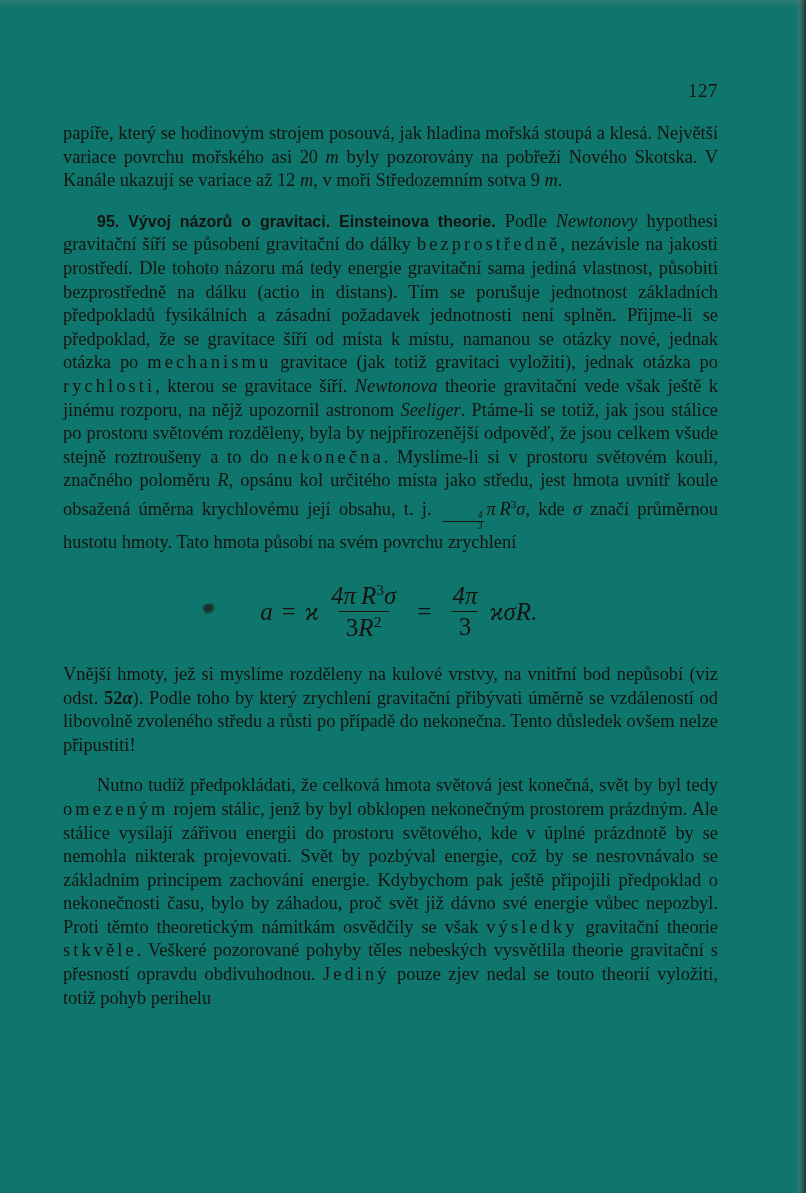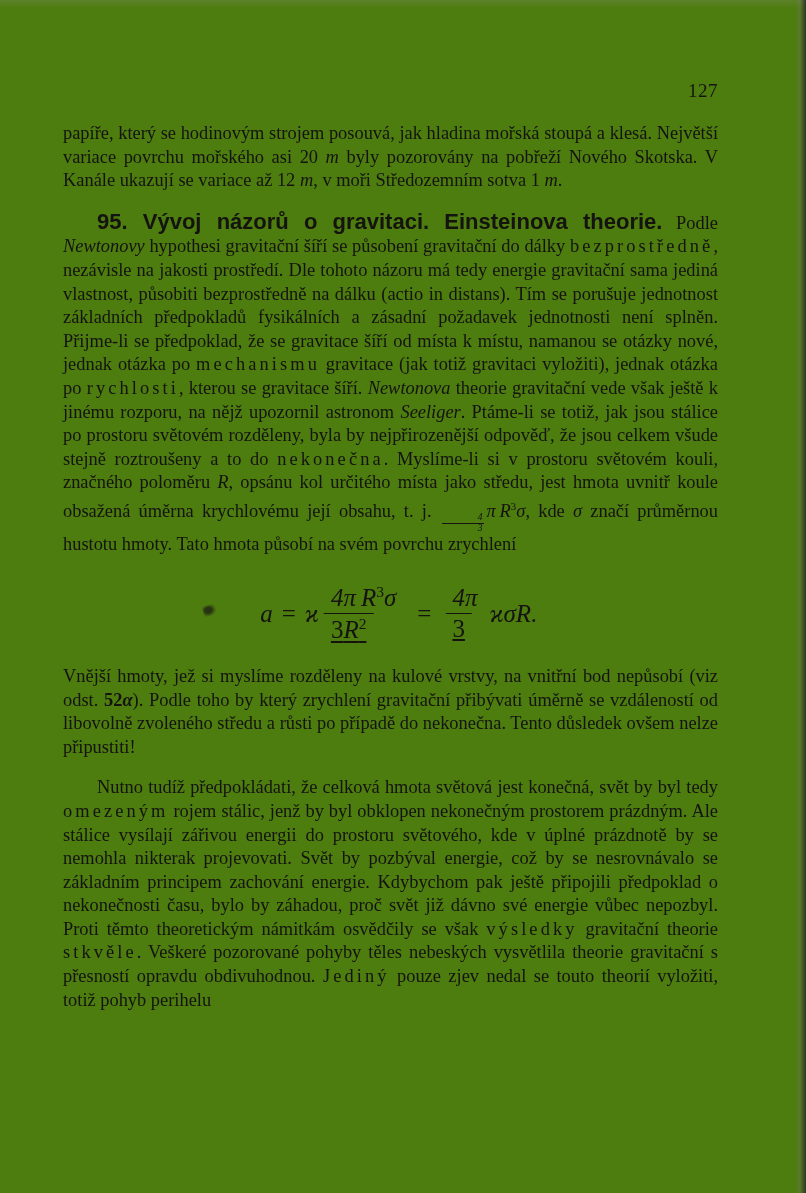--- a/index.html
+++ b/index.html
@@ -12,21 +12,21 @@
     height: 1193px;
     position: relative;
     overflow: hidden;
     font-family: "Liberation Serif", "DejaVu Serif", serif;
   }
 
   
   .page {
     position: absolute;
     inset: 0;
-    background: #4d7c0f;
+    background: #0f766e;
   }
   
   .grain {
     position: absolute;
     inset: 0;
     pointer-events: none;
     opacity: .55;
     background-image:
       radial-gradient(circle at 12% 7%, rgba(140,135,125,.09) 0 1px, transparent 2px),
       radial-gradient(circle at 74% 3%, rgba(140,135,125,.07) 0 1px, transparent 2px),
@@ -77,21 +77,21 @@
     font-size: 18.4px;
     line-height: 23.6px;
     text-align: justify;
     text-justify: inter-word;
     -webkit-hyphens: none;
     hyphens: none;
   }
   p.indent { text-indent: 34px; }
   p.gap-before { margin-top: 17px; }
   .i  { font-style: italic; }
-  .b  { font-family: "Liberation Sans", "DejaVu Sans", sans-serif; font-weight: bold; font-size: 22px; }
+  .b  { font-family: "Liberation Sans", "DejaVu Sans", sans-serif; font-weight: bold; font-size: 16px; }
   .sp { letter-spacing: 3.1px; }
   .bi { font-weight: bold; }
 
   
   .frac {
     display: inline-flex;
     flex-direction: column;
     align-items: center;
     vertical-align: -0.35em;
     line-height: 1;
@@ -120,26 +120,26 @@
     color: #14130f;
     white-space: nowrap;
   }
   .eq-inner .op {
     font-style: normal;
     margin: 0 9px;
   }
   .eq-frac {
     display: inline-flex;
     flex-direction: column;
-    align-items: flex-start;
+    align-items: center;
     line-height: 1.12;
     margin: 0 5px;
   }
   .eq-frac .num { padding: 0 7px 1px 7px; }
-  .eq-frac .den { padding: 1px 7px 0 7px; border-top: 1.6px solid #14130f; text-decoration: underline; }
+  .eq-frac .den { padding: 1px 7px 0 7px; border-top: 1.6px solid #14130f; }
   .upr { font-style: normal; }
   sup { font-size: .62em; vertical-align: super; font-style: normal; }
 
   
   .smudge {
     position: absolute;
     left: 140px;
     top: 22px;
     width: 13px;
     height: 11px;
@@ -154,21 +154,21 @@
 
 <div class="page">
   <div class="grain"></div>
   <div class="edge-top"></div>
   <div class="edge-right"></div>
 
   <div class="folio">127</div>
 
   <div class="column">
 
-    <p><span>papíře, který se hodinovým strojem posouvá, jak hladina mořská stoupá a klesá. Největší variace povrchu mořského asi 20 </span><span class="i">m</span><span> byly pozorovány na pobřeží Nového Skotska. V Kanále ukazují se variace až 12 </span><span class="i">m</span><span>, v moři Středozemním sotva 1 </span><span class="i">m</span><span>.</span></p>
+    <p><span>papíře, který se hodinovým strojem posouvá, jak hladina mořská stoupá a klesá. Největší variace povrchu mořského asi 20 </span><span class="i">m</span><span> byly pozorovány na pobřeží Nového Skotska. V Kanále ukazují se variace až 12 </span><span class="i">m</span><span>, v moři Středozemním sotva 9 </span><span class="i">m</span><span>.</span></p>
 
     <p class="indent gap-before"><span class="b">95. Vývoj názorů o gravitaci. Einsteinova theorie.</span><span> Podle </span><span class="i">Newtonovy</span><span> hypothesi gravitační šíří se působení gravitační do dálky </span><span class="sp">bezprostředně</span><span>, nezávisle na jakosti prostředí. Dle tohoto názoru má tedy energie gravitační sama jediná vlastnost, působiti bezprostředně na dálku (actio in distans). Tím se porušuje jednotnost základních předpokladů fysikálních a zásadní požadavek jednotnosti není splněn. Přijme-li se předpoklad, že se gravitace šíří od místa k místu, namanou se otázky nové, jednak otázka po </span><span class="sp">mechanismu</span><span> gravitace (jak totiž gravitaci vyložiti), jednak otázka po </span><span class="sp">rychlosti</span><span>, kterou se gravitace šíří. </span><span class="i">Newtonova</span><span> theorie gravitační vede však ještě k jinému rozporu, na nějž upozornil astronom </span><span class="i">Seeliger</span><span>. Ptáme-li se totiž, jak jsou stálice po prostoru světovém rozděleny, byla by nejpřirozenější odpověď, že jsou celkem všude stejně roztroušeny a to do </span><span class="sp">nekonečna</span><span>. Myslíme-li si v prostoru světovém kouli, značného poloměru </span><span class="i">R</span><span>, opsánu kol určitého místa jako středu, jest hmota uvnitř koule obsažená úměrna krychlovému její obsahu, t. j. </span><span class="frac">
           <span class="num">4</span>
           <span class="den">3</span>
         </span><span class="i">π</span> <span class="i">R</span><sup>3</sup><span class="i">σ</span><span>, kde </span><span class="i">σ</span><span> značí průměrnou hustotu hmoty. Tato hmota působí na svém povrchu zrychlení</span></p>
 
     <div class="equation">
       <div class="smudge"></div>
       <div class="eq-inner">
         <span class="i">a</span>

